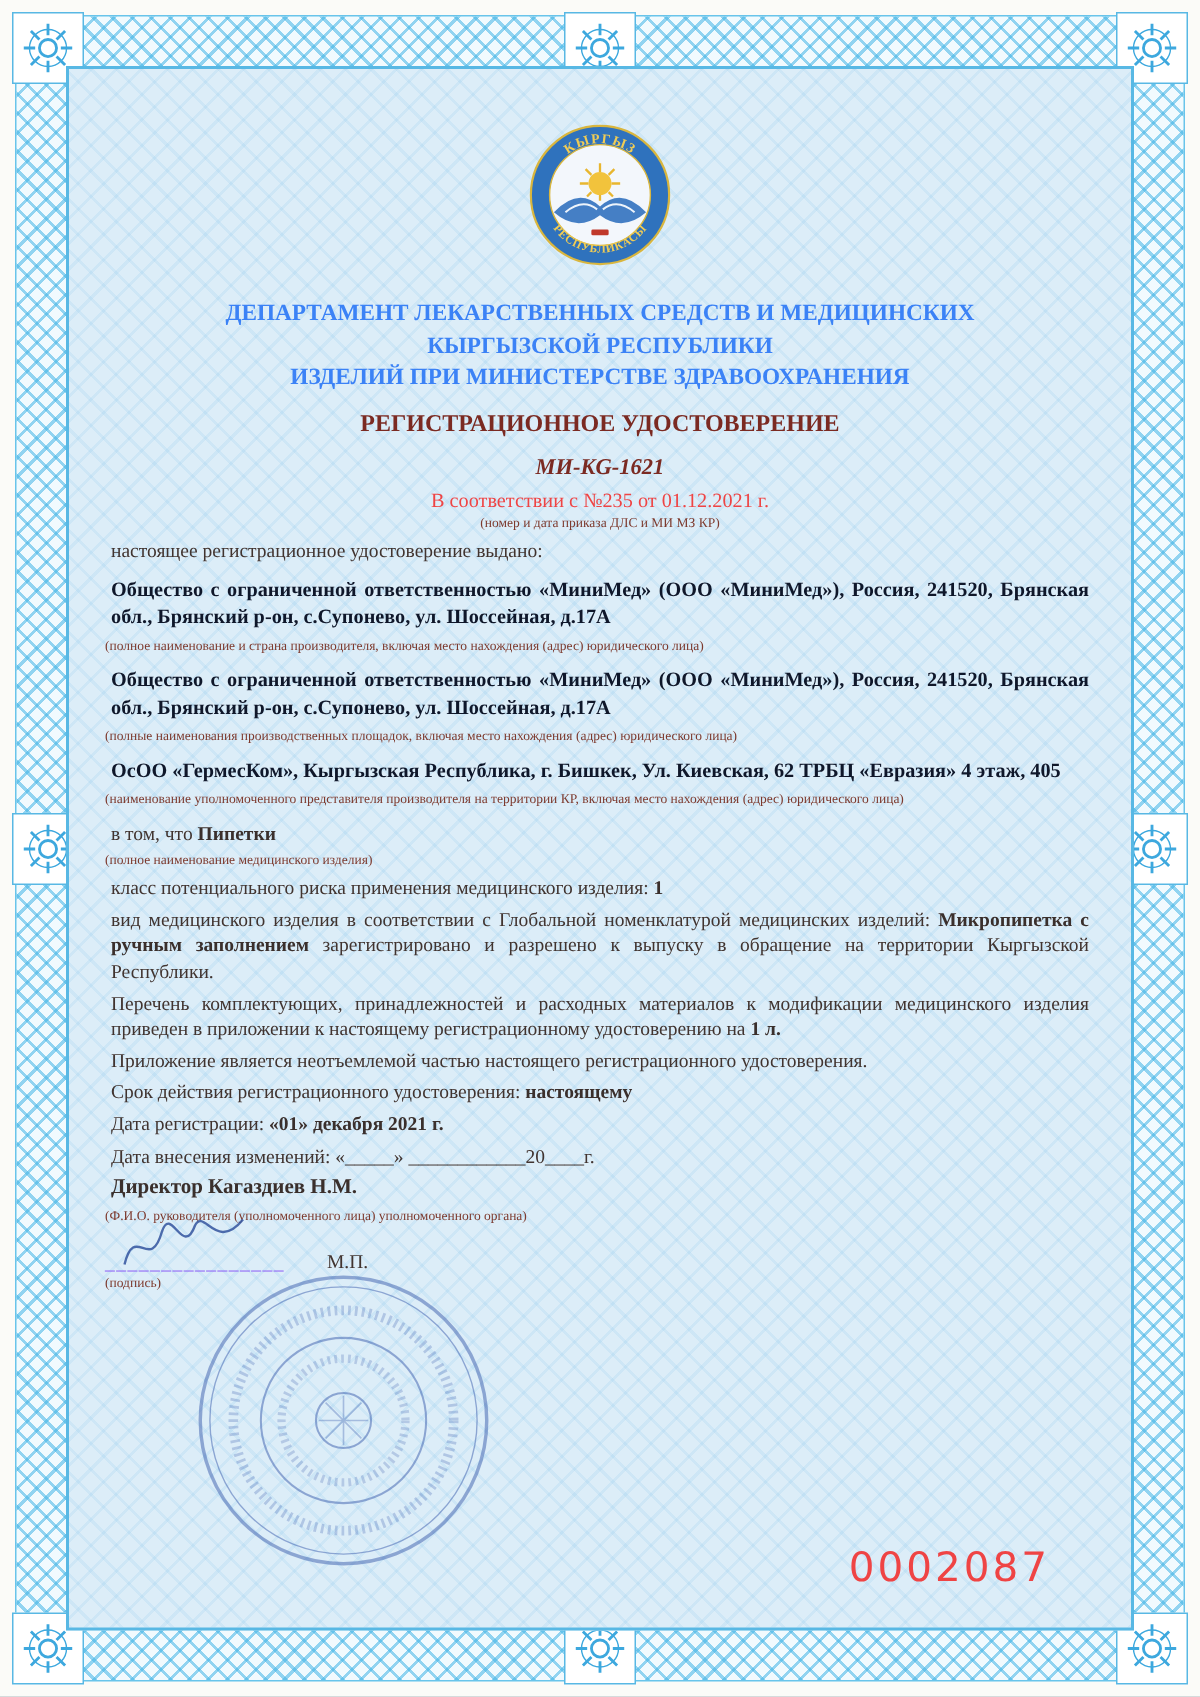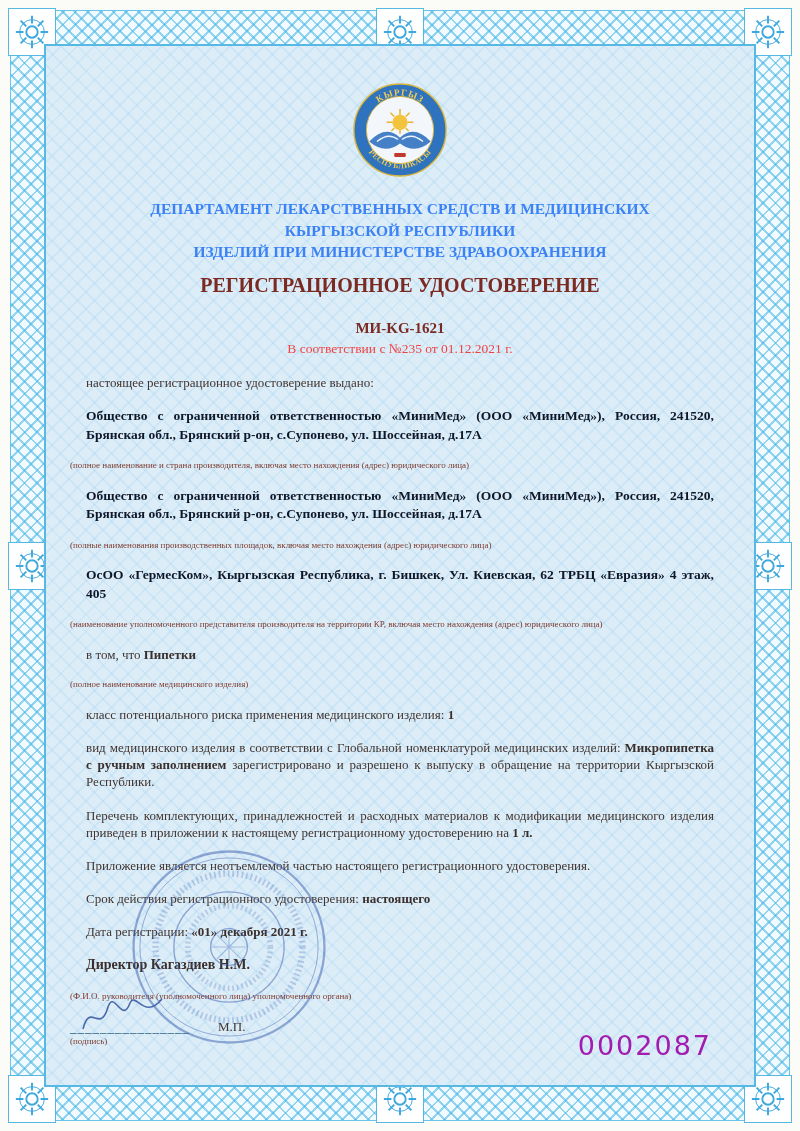--- a/index.html
+++ b/index.html
@@ -36,52 +36,52 @@
   .mtop{top:8px;left:50%;transform:translateX(-50%)}
   .mbot{bottom:8px;left:50%;transform:translateX(-50%)}
   .mleft{left:8px;top:50%;transform:translateY(-50%)}
   .mright{right:8px;top:50%;transform:translateY(-50%)}
   .rosette{width:38px;height:38px;}
 
   .content{
     position:absolute;inset:46px;padding:22px 24px;box-sizing:border-box;
     color:#413430;font-size:13px;line-height:1.32;z-index:2;
   }
-  .content p{margin:16px;}
+  .content p{margin:4px;}
   .center{text-align:center;}
   .j{text-align:justify;}
   .emblem-wrap{text-align:center;margin-top:14px;}
   .dept{
     margin-top:16px;text-align:center;font-weight:bold;
     color:#3b82f6;font-size:15.5px;line-height:1.38;
   }
-  .title{margin-top:10px;text-align:center;font-weight:bold;color:#7b2a22;font-size:20px;}
-  .cert-no{margin-top:20px;text-align:center;font-weight:bold;color:#7b2a22;font-size:15px;}
+  .title{margin-top:10px;text-align:center;font-weight:bold;color:#7b2a22;font-size:16px;}
+  .cert-no{margin-top:10px;text-align:center;font-weight:bold;color:#7b2a22;font-size:15px;font-style:italic;}
   .basis{text-align:center;color:#ef4444;font-size:13.5px;margin-top:2px;}
   .note{font-size:9px;color:#7d3a2e;line-height:1.2;}
   .intro{margin-top:12px;}
   .block{margin-top:9px;}
   .para{margin-top:10px;}
   .para2{margin-top:12px;}
   .b{font-weight:bold;color:#3a2f2c;font-family:Liberation Serif, serif;}
   .bold-para{font-weight:bold;color:#0f172a;font-size:13.5px;line-height:1.36;}
   .director{margin-top:14px;font-weight:bold;color:#3a2f2c;font-size:14px;}
   .sign-row{display:flex;align-items:flex-end;gap:28px;margin-top:16px;}
   .sign-col{position:relative;}
-  .sign-line{letter-spacing:1px;color:#0c4a6e;}
+  .sign-line{letter-spacing:1px;color:#8b5cf6;}
   .squiggle{position:absolute;left:8px;top:-28px;pointer-events:none;}
   .mp-label{margin-bottom:12px;text-align:center;}
   .stamp{
     position:absolute;left:128px;top:846px;width:202px;height:202px;
     opacity:0.5;z-index:3;pointer-events:none;
   }
   .serial{
-    position:absolute;right:88px;bottom:70px;z-index:4;
+    position:absolute;right:100px;bottom:70px;z-index:4;
     font-family:"DejaVu Sans","Liberation Sans",sans-serif;
-    font-size:27px;color:#a21caf;letter-spacing:2px;
+    font-size:27px;color:#ef4444;letter-spacing:2px;
   }
 </style>
 </head>
 <body>
 
 <div class="sheet">
   <div class="band"></div>
 
   <div class="corner tl">
     <svg class="rosette" viewBox="0 0 40 40">
@@ -187,20 +187,21 @@
 
     <div class="dept">
       <div>ДЕПАРТАМЕНТ ЛЕКАРСТВЕННЫХ СРЕДСТВ И МЕДИЦИНСКИХ</div>
       <div>КЫРГЫЗСКОЙ РЕСПУБЛИКИ</div>
       <div>ИЗДЕЛИЙ ПРИ МИНИСТЕРСТВЕ ЗДРАВООХРАНЕНИЯ</div>
     </div>
 
     <div class="title">РЕГИСТРАЦИОННОЕ УДОСТОВЕРЕНИЕ</div>
     <div class="cert-no">МИ-KG-1621</div>
     <div class="basis">В соответствии с №235 от 01.12.2021 г.</div>
+    <div class="note center">(номер и дата приказа ДЛС и МИ МЗ КР)</div>
 
     <p class="intro">настоящее регистрационное удостоверение выдано:</p>
 
     <div class="block">
       <p class="bold-para j">Общество с ограниченной ответственностью «МиниМед» (ООО «МиниМед»), Россия, 241520, Брянская обл., Брянский р-он, с.Супонево, ул. Шоссейная, д.17А</p>
       <div class="note">(полное наименование и страна производителя, включая место нахождения (адрес) юридического лица)</div>
     </div>
 
     <div class="block">
       <p class="bold-para j">Общество с ограниченной ответственностью «МиниМед» (ООО «МиниМед»), Россия, 241520, Брянская обл., Брянский р-он, с.Супонево, ул. Шоссейная, д.17А</p>
@@ -218,24 +219,25 @@
     </div>
 
     <p class="para"><span>класс потенциального риска применения медицинского изделия: </span><span class="b">1</span></p>
 
     <p class="para j"><span>вид медицинского изделия в соответствии с Глобальной номенклатурой медицинских изделий: </span><span class="b">Микропипетка с ручным заполнением</span><span> зарегистрировано и разрешено к выпуску в обращение на территории Кыргызской Республики.</span></p>
 
     <p class="para j"><span>Перечень комплектующих, принадлежностей и расходных материалов к модификации медицинского изделия приведен в приложении к настоящему регистрационному удостоверению на </span><span class="b">1 л.</span></p>
 
     <p class="para">Приложение является неотъемлемой частью настоящего регистрационного удостоверения.</p>
 
-    <p class="para2"><span>Срок действия регистрационного удостоверения: </span><span class="b">настоящего</span></p>
+    <p class="para2"><span>Срок действия регистрационного удостоверения: </span><span class="b">настоящему</span></p>
 
     <p class="para2"><span>Дата регистрации: </span><span class="b">«01» декабря 2021 г.</span></p>
 
+    <p class="para2">Дата внесения изменений: «_____» ____________20____г.</p>
 
     <p class="director">Директор Кагаздиев Н.М.</p>
     <div class="note">(Ф.И.О. руководителя (уполномоченного лица) уполномоченного органа)</div>
 
     <div class="sign-row">
       <div class="sign-col">
         <svg class="squiggle" width="92" height="46" viewBox="0 0 92 46">
           <path d="M5,38 C12,10 22,44 30,16 C36,-2 44,34 52,12 C58,0 66,30 84,8" stroke="#33539f" stroke-width="1.6" fill="none" opacity="0.85"></path>
         </svg>
         <div class="sign-line">________________</div>

